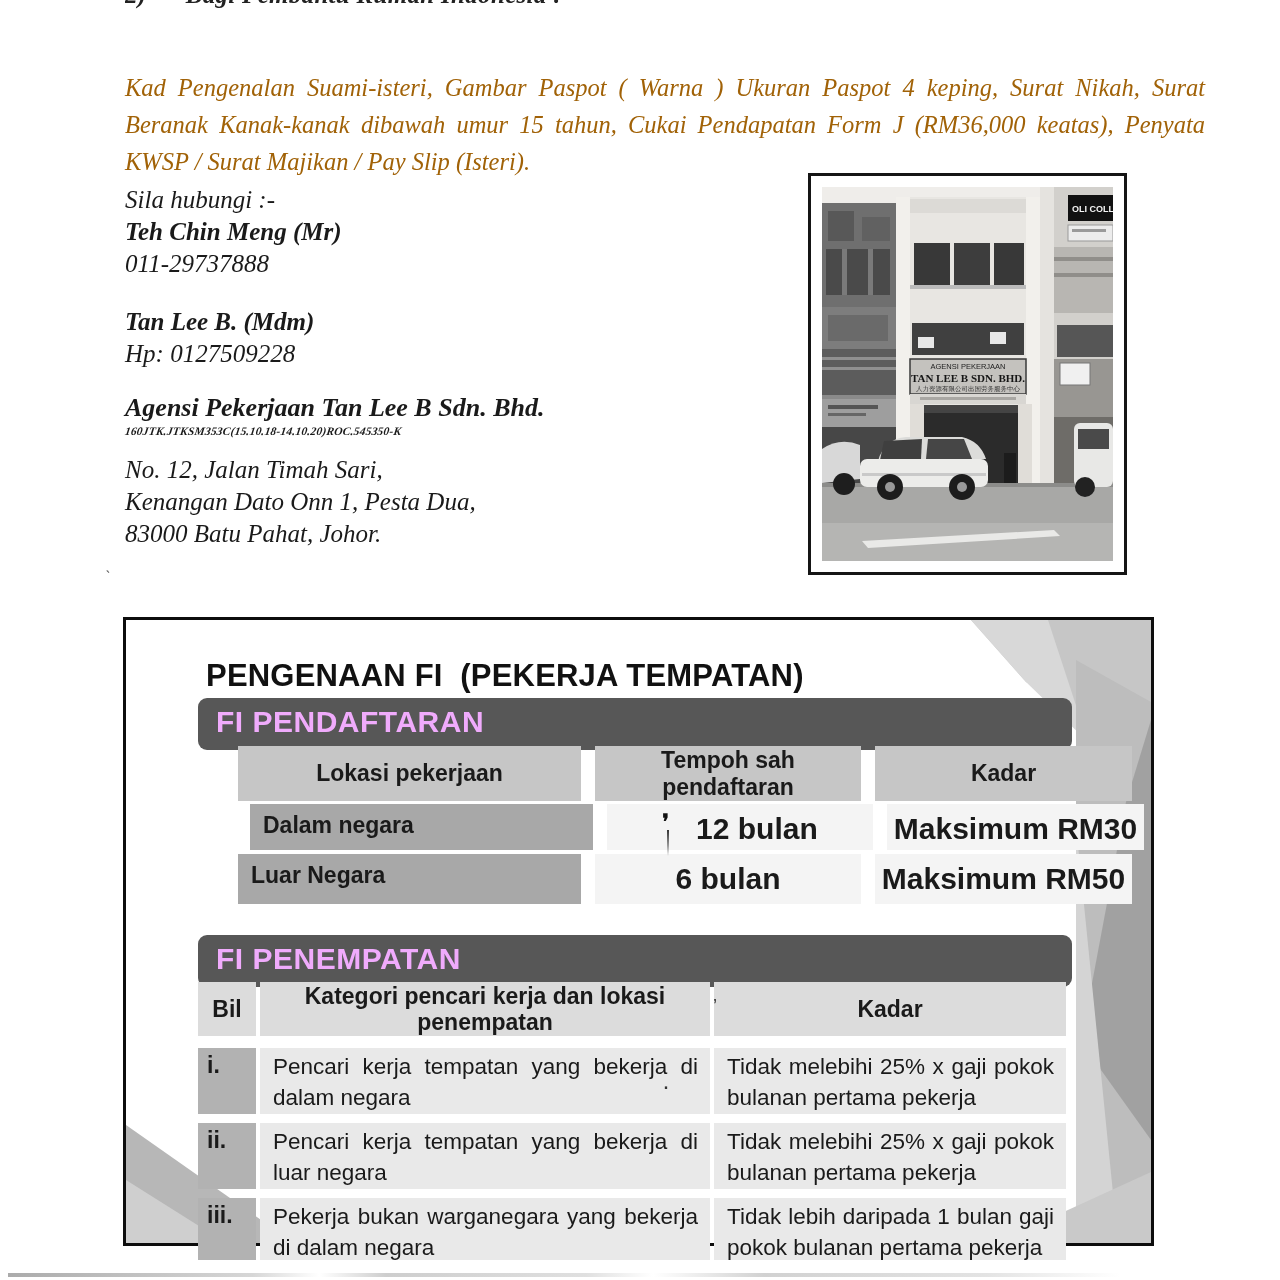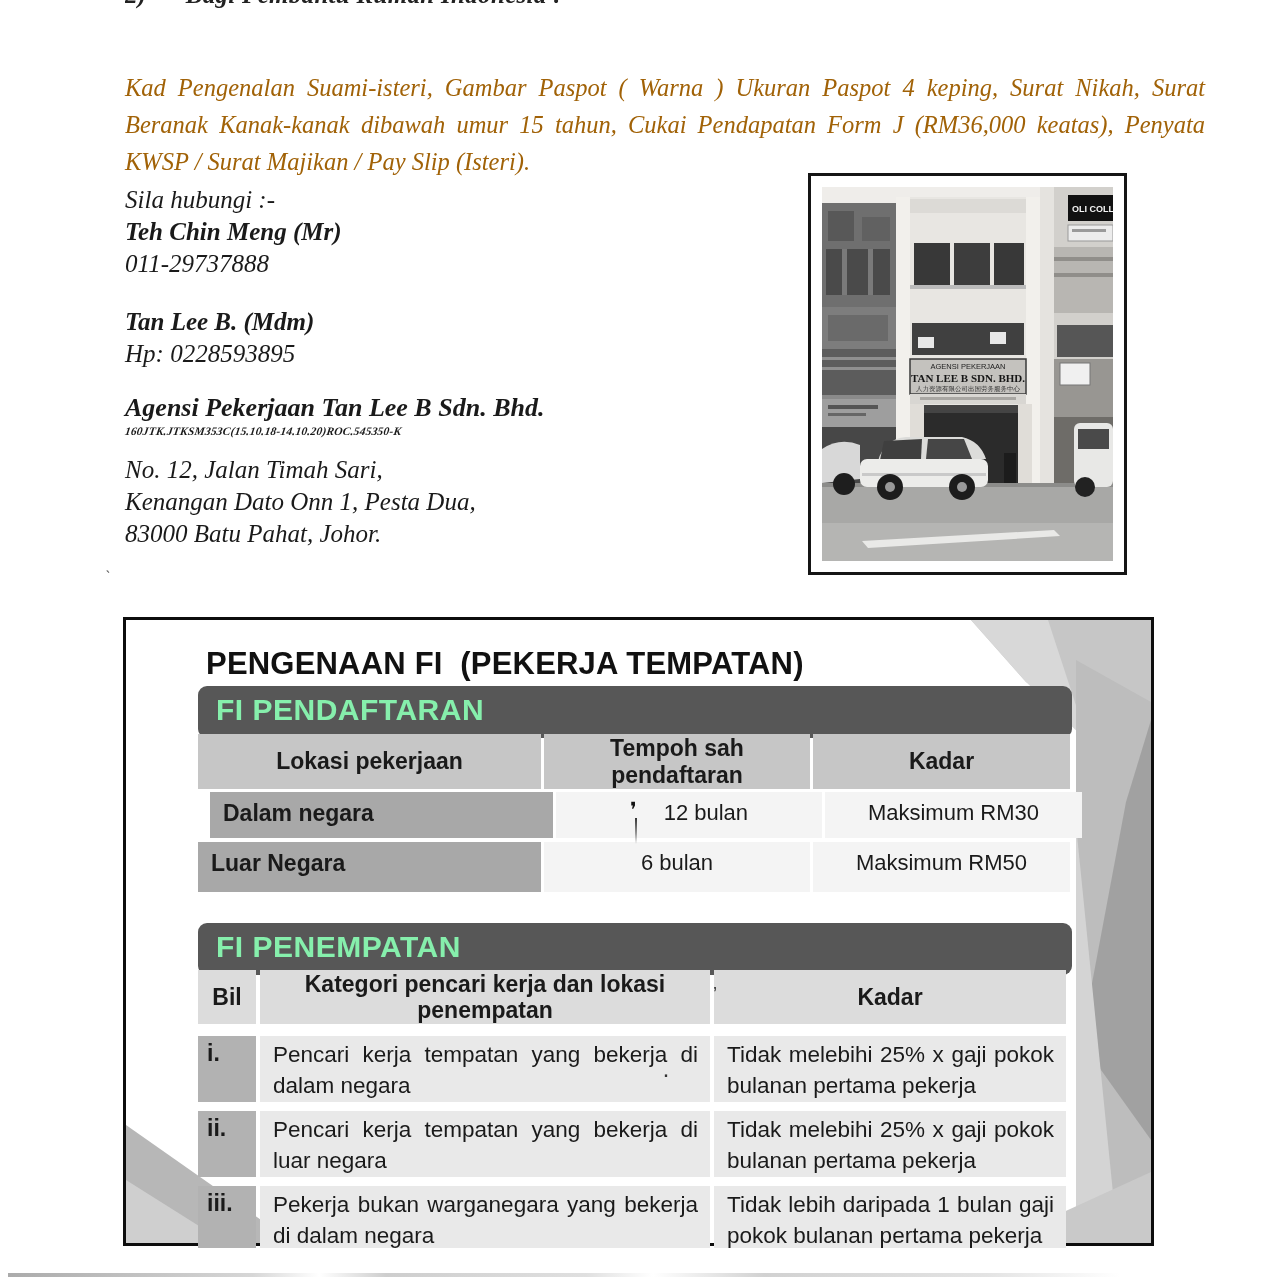--- a/index.html
+++ b/index.html
@@ -27,43 +27,43 @@
   
   .photo-frame{position:absolute;left:808px;top:173px;width:319px;height:402px;
         border:3px solid #151515;background:#fff;box-sizing:border-box;padding:11px;}
   .photo-frame svg{display:block;width:291px;height:374px;}
 
   
   .fee-box{position:absolute;left:123px;top:617px;width:1031px;height:629px;
         border:3px solid #0d0d0d;background:#fff;box-sizing:border-box;
         font-family:"Liberation Sans",sans-serif;}
   .deco{position:absolute;left:0;top:0;z-index:0;}
-  .fee-content{position:absolute;left:0;top:0;width:1025px;height:623px;z-index:1;}
+  .fee-content{position:absolute;left:0;top:12px;width:1025px;height:623px;z-index:1;}
 
   .fee-title{position:absolute;left:80px;top:26px;font-size:31px;font-weight:bold;
         letter-spacing:.2px;white-space:pre;color:#111;}
 
   .bar{position:absolute;left:72px;width:874px;height:52px;background:#575757;border-radius:9px;
-        color:#86efac;font-weight:bold;font-size:30px;line-height:47px;padding-left:18px;
+        color:#f0abfc;font-weight:bold;font-size:30px;line-height:47px;padding-left:18px;
         box-sizing:border-box;letter-spacing:.5px;}
   .bar1{top:66px;}  .bar2{top:303px;}
 
   
   .t1{position:absolute;left:72px;top:114px;width:872px;}
-  .t1 .row{display:grid;grid-template-columns:343px 266px 257px;column-gap:3px;}
+  .t1 .row{display:grid;grid-template-columns:343px 266px 257px;column-gap:14px;margin-left:40px;}
   .t1 .hrow{margin-bottom:3px;}
   .t1 .hcell{background:#c6c6c6;height:55px;display:flex;align-items:center;justify-content:center;
         font-weight:bold;font-size:23px;line-height:27px;text-align:center;}
   .t1 .hcell .wrapnarrow{max-width:170px;}
   .t1 .drow1{margin-bottom:4px;padding-left:12px;}
   .t1 .c-loc{background:#a8a8a8;font-weight:bold;font-size:23px;display:flex;align-items:flex-start;
         padding:8px 0 0 13px;box-sizing:border-box;}
   .t1 .drow1 .c-loc{height:46px;} .t1 .drow2 .c-loc{height:50px;}
-  .t1 .c-val{background:#f4f4f4;font-size:22px;display:flex;align-items:flex-start;justify-content:center;
-        padding-top:8px;box-sizing:border-box;}
+  .t1 .c-val{background:#f4f4f4;font-size:30px;display:flex;align-items:flex-start;justify-content:center;
+        padding-top:8px;box-sizing:border-box;font-weight:bold;}
   .t1 .drow1 .c-val{height:46px;} .t1 .drow2 .c-val{height:50px;}
   .ink{font-size:21px;color:#111;margin-right:27px;position:relative;top:-2px;}
   .ink::before{content:"\275C";}
   .ink::after{content:"";position:absolute;left:5px;top:20px;width:2px;height:26px;
         background:linear-gradient(#333,#999 60%,transparent);}
 
   
   .t2{position:absolute;left:72px;top:350px;width:872px;}
   .t2 .row{display:grid;grid-template-columns:58px 450px 352px;column-gap:4px;}
   .t2 .hrow{margin-bottom:12px;}
@@ -94,21 +94,21 @@
 
   <p class="para">Kad Pengenalan Suami-isteri, Gambar Paspot ( Warna ) Ukuran Paspot 4 keping, Surat Nikah, Surat Beranak Kanak-kanak dibawah umur 15 tahun, Cukai Pendapatan Form J (RM36,000 keatas), Penyata KWSP / Surat Majikan / Pay Slip (Isteri).</p>
 
   <div class="contact">
     <span class="left-tick">`</span>
     <div>Sila hubungi :-</div>
     <div class="b">Teh Chin Meng (Mr)</div>
     <div>011-29737888</div>
     <div class="gap26"></div>
     <div class="b">Tan Lee B. (Mdm)</div>
-    <div>Hp: 0228593895</div>
+    <div>Hp: 0127509228</div>
     <div class="gap22"></div>
     <div class="agency">Agensi Pekerjaan Tan Lee B Sdn. Bhd.</div>
     <div class="reg">160JTK.JTKSM353C(15.10.18-14.10.20)ROC.545350-K</div>
     <div class="gap16"></div>
     <div>No. 12, Jalan Timah Sari,</div>
     <div>Kenangan Dato Onn 1, Pesta Dua,</div>
     <div>83000 Batu Pahat, Johor.</div>
   </div>
 
   <div class="photo-frame">

